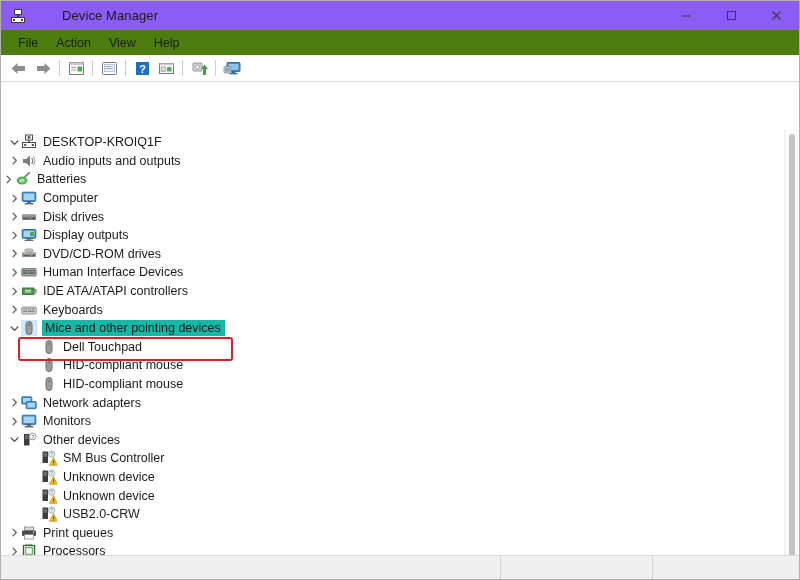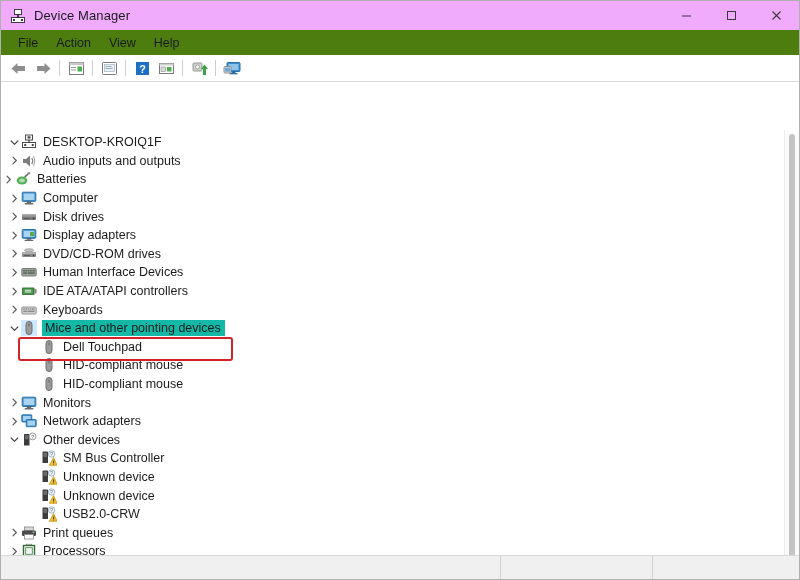--- a/index.html
+++ b/index.html
@@ -24,24 +24,25 @@
     border: 1px solid #b0b0b0;
     background: #ffffff;
     display: flex;
     flex-direction: column;
   }
 
   
   .titlebar {
     height: 29px;
     min-height: 29px;
-    background: #f0abfc;
+    background: #8b5cf6;
     display: flex;
     align-items: center;
     position: relative;
+    gap: 28px;
   }
   .title-icon {
     width: 16px;
     height: 16px;
     margin-left: 9px;
     margin-right: 8px;
     flex: 0 0 auto;
     display: block;
   }
   .title-text {
@@ -407,21 +408,21 @@
           </span>
           <span class="row-icon">
             <svg width="16" height="16" viewBox="0 0 16 16">
               <rect x="1.2" y="2.5" width="13.6" height="8.8" rx="1" fill="#3b8fd0" stroke="#2c6fa3" stroke-width="1"></rect>
               <rect x="2.6" y="3.8" width="10.8" height="6.2" fill="#a8d4f0"></rect>
               <rect x="5.8" y="11.3" width="4.4" height="1.4" fill="#5a5a5a"></rect>
               <rect x="3.6" y="12.7" width="8.8" height="1.4" rx="0.5" fill="#6a6a6a"></rect>
               <path d="M9 5 L13 5 L13 9.2 L9 9.2 Z" fill="#5aa84f"></path>
             </svg>
           </span>
-          <span class="row-label">Display adapters</span>
+          <span class="row-label">Display outputs</span>
         </div>
         <div class="row" style="padding-left:6px">
           <span class="chev">
             <svg width="9" height="9" viewBox="0 0 9 9">
               <path d="M3 1.2 L6.3 4.5 L3 7.8" fill="none" stroke="#5a5a5a" stroke-width="1.2" stroke-linecap="round" stroke-linejoin="round"></path>
             </svg>
           </span>
           <span class="row-icon">
             <svg width="16" height="16" viewBox="0 0 16 16">
               <rect x="1" y="6" width="14" height="5" rx="1" fill="#8a8a8a"></rect>
@@ -535,44 +536,44 @@
           <span class="row-label">HID-compliant mouse</span>
         </div>
         <div class="row" style="padding-left:6px">
           <span class="chev">
             <svg width="9" height="9" viewBox="0 0 9 9">
               <path d="M3 1.2 L6.3 4.5 L3 7.8" fill="none" stroke="#5a5a5a" stroke-width="1.2" stroke-linecap="round" stroke-linejoin="round"></path>
             </svg>
           </span>
           <span class="row-icon">
             <svg width="16" height="16" viewBox="0 0 16 16">
-              <rect x="1.2" y="2.2" width="13.6" height="9.2" rx="1" fill="#3b8fd0" stroke="#2c6fa3" stroke-width="1"></rect>
-              <rect x="2.6" y="3.5" width="10.8" height="6.5" fill="#a8d4f0"></rect>
-              <rect x="5.8" y="11.4" width="4.4" height="1.5" fill="#5a5a5a"></rect>
-              <rect x="3.6" y="12.9" width="8.8" height="1.5" rx="0.5" fill="#6a6a6a"></rect>
-            </svg>
-          </span>
-          <span class="row-label">Monitors</span>
-        </div>
-        <div class="row" style="padding-left:6px">
-          <span class="chev">
-            <svg width="9" height="9" viewBox="0 0 9 9">
-              <path d="M3 1.2 L6.3 4.5 L3 7.8" fill="none" stroke="#5a5a5a" stroke-width="1.2" stroke-linecap="round" stroke-linejoin="round"></path>
-            </svg>
-          </span>
-          <span class="row-icon">
-            <svg width="16" height="16" viewBox="0 0 16 16">
               <rect x="0.8" y="1.8" width="10" height="7.2" rx="0.8" fill="#3b8fd0" stroke="#2c6fa3" stroke-width="0.9"></rect>
               <rect x="2" y="3" width="7.6" height="4.8" fill="#a8d4f0"></rect>
               <rect x="5.3" y="9" width="3.2" height="1.2" fill="#5a5a5a"></rect>
               <rect x="5.2" y="6.5" width="10" height="7.2" rx="0.8" fill="#3b8fd0" stroke="#2c6fa3" stroke-width="0.9"></rect>
               <rect x="6.4" y="7.7" width="7.6" height="4.8" fill="#a8d4f0"></rect>
             </svg>
           </span>
           <span class="row-label">Network adapters</span>
+        </div>
+        <div class="row" style="padding-left:6px">
+          <span class="chev">
+            <svg width="9" height="9" viewBox="0 0 9 9">
+              <path d="M3 1.2 L6.3 4.5 L3 7.8" fill="none" stroke="#5a5a5a" stroke-width="1.2" stroke-linecap="round" stroke-linejoin="round"></path>
+            </svg>
+          </span>
+          <span class="row-icon">
+            <svg width="16" height="16" viewBox="0 0 16 16">
+              <rect x="1.2" y="2.2" width="13.6" height="9.2" rx="1" fill="#3b8fd0" stroke="#2c6fa3" stroke-width="1"></rect>
+              <rect x="2.6" y="3.5" width="10.8" height="6.5" fill="#a8d4f0"></rect>
+              <rect x="5.8" y="11.4" width="4.4" height="1.5" fill="#5a5a5a"></rect>
+              <rect x="3.6" y="12.9" width="8.8" height="1.5" rx="0.5" fill="#6a6a6a"></rect>
+            </svg>
+          </span>
+          <span class="row-label">Monitors</span>
         </div>
         <div class="row" style="padding-left:6px">
           <span class="chev">
             <svg width="9" height="9" viewBox="0 0 9 9">
               <path d="M1.2 3 L4.5 6.3 L7.8 3" fill="none" stroke="#4a4a4a" stroke-width="1.2" stroke-linecap="round" stroke-linejoin="round"></path>
             </svg>
           </span>
           <span class="row-icon">
             <svg width="16" height="16" viewBox="0 0 16 16">
               <rect x="3" y="2" width="5.5" height="11.5" rx="0.6" fill="#3c3c3c"></rect>

